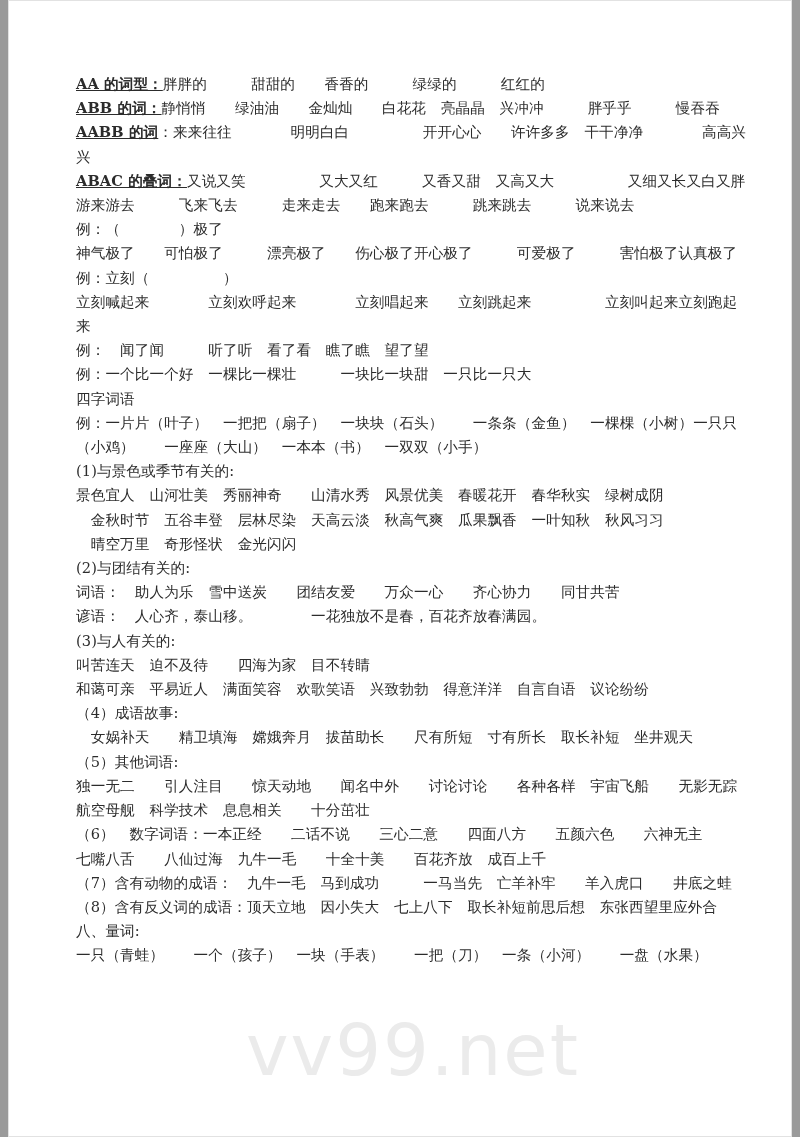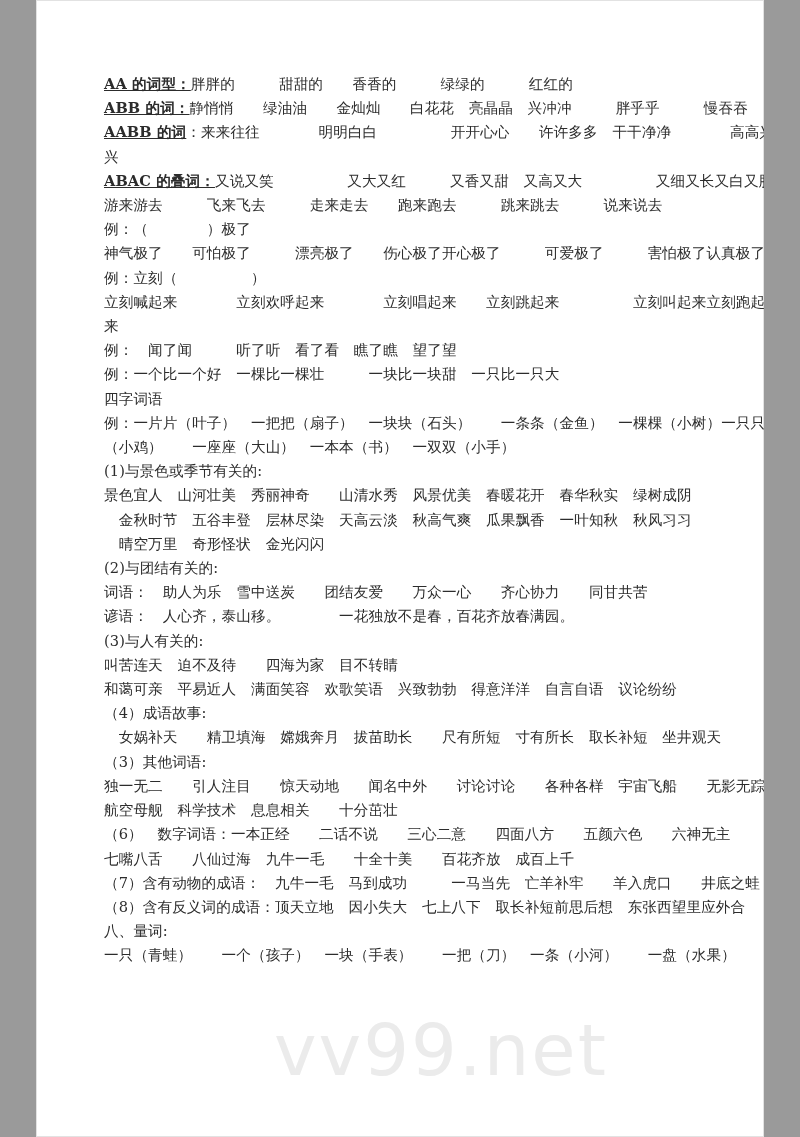--- a/index.html
+++ b/index.html
@@ -6,21 +6,21 @@
   html, body {
     margin: 0;
     padding: 0;
     background: #9a9a9a;
   }
   body {
     font-family: "DejaVu Serif", "Liberation Serif", serif;
   }
   .page {
     position: relative;
-    width: 728px;
+    width: 784px;
     height: 1137px;
     background: #ffffff;
     margin: 0 auto;
     overflow: hidden;
     box-sizing: border-box;
   }
   .paper-edge {
     position: absolute;
     left: 0; top: 0; right: 0; bottom: 0;
     border: 1px solid #e2e2e2;
@@ -113,21 +113,21 @@
     <div class="line"><span>(3)与人有关的:</span></div>
 
     <div class="line"><span>叫苦连天　迫不及待　　四海为家　目不转睛</span></div>
 
     <div class="line"><span>和蔼可亲　平易近人　满面笑容　欢歌笑语　兴致勃勃　得意洋洋　自言自语　议论纷纷</span></div>
 
     <div class="line"><span>（4）成语故事:</span></div>
 
     <div class="line"><span>　女娲补天　　精卫填海　嫦娥奔月　拔苗助长　　尺有所短　寸有所长　取长补短　坐井观天</span></div>
 
-    <div class="line"><span>（3）其他词语:</span></div>
+    <div class="line"><span>（5）其他词语:</span></div>
 
     <div class="line"><span>独一无二　　引人注目　　惊天动地　　闻名中外　　讨论讨论　　各种各样　宇宙飞船　　无影无踪</span></div>
 
     <div class="line"><span>航空母舰　科学技术　息息相关　　十分茁壮</span></div>
 
     <div class="line"><span>（6）　数字词语：一本正经　　二话不说　　三心二意　　四面八方　　五颜六色　　六神无主　　　七嘴八舌　　八仙过海　九牛一毛　　十全十美　　百花齐放　成百上千</span></div>
 
     <div class="line"><span>（7）含有动物的成语：　九牛一毛　马到成功　　　一马当先　亡羊补牢　　羊入虎口　　井底之蛙</span></div>
 
     <div class="line"><span>（8）含有反义词的成语：顶天立地　因小失大　七上八下　取长补短前思后想　东张西望里应外合</span></div>

